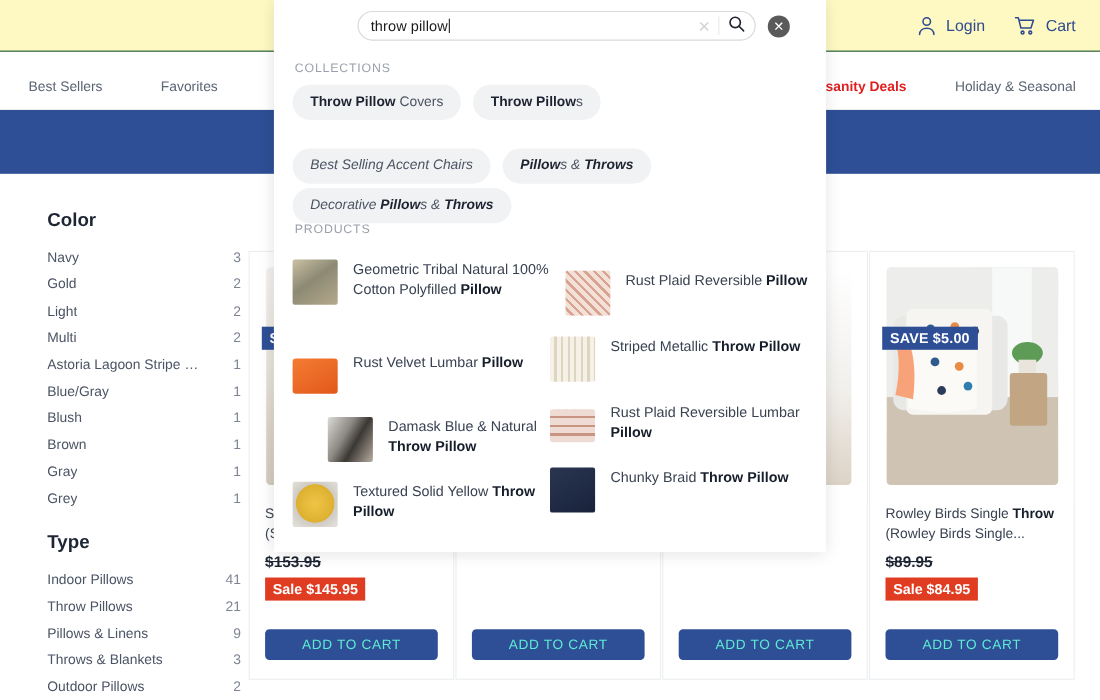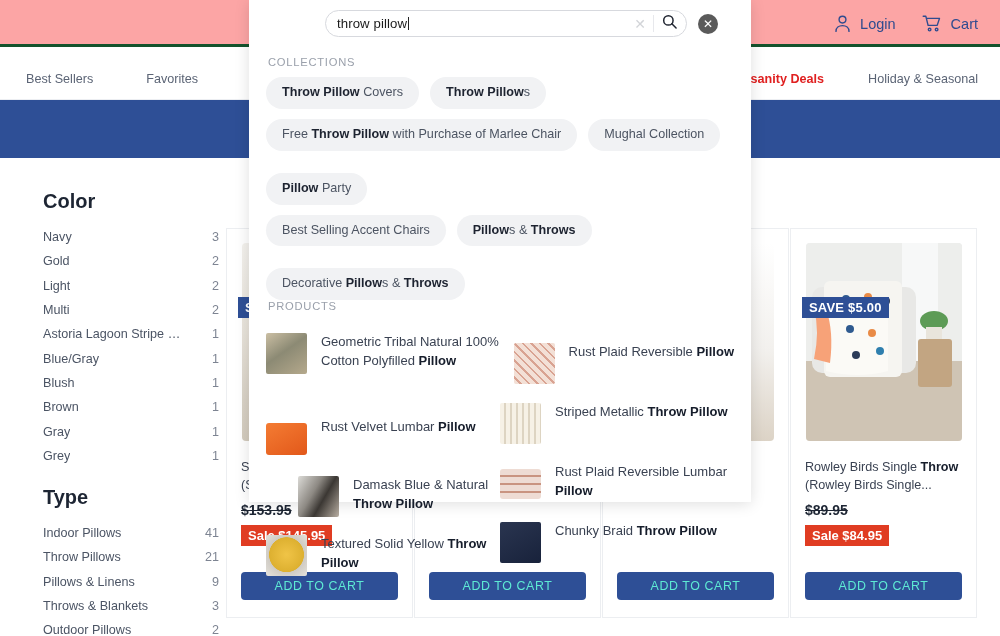--- a/index.html
+++ b/index.html
@@ -8,21 +8,21 @@
     font-family: "Liberation Sans", sans-serif;
     background: #ffffff;
     overflow: hidden;
     color: #2b3a55;
   }
   .page { position: relative; width: 1000px; height: 636px; background:#fff; }
 
   
   .header {
     position: absolute; top:0; left:0; width:1000px; height:47px;
-    background:#fca5a5; border-bottom:3px solid #14532d;
+    background:#fef9c3; border-bottom:1px solid #14532d;
     display:flex; align-items:center;
   }
   .header-right {
     position:absolute; right:22px; top:0; height:47px;
     display:flex; align-items:center; gap:26px;
   }
   .hr-item { display:flex; align-items:center; gap:9px; color:#2f4b8f; font-size:14.5px; }
   .hr-item svg { display:block; }
 
   
@@ -73,40 +73,40 @@
   .dropdown {
     position:absolute; left:249px; top:0; width:502px; height:502px;
     background:#fff; z-index:50;
     box-shadow: 0 2px 14px rgba(0,0,0,.13);
   }
   .dd-inner { padding:56px 0 0 0; }
   .dd-label {
     font-size:11.2px; letter-spacing:.75px; color:#9aa0ab;
     padding-left:19px; margin-bottom:9px; font-weight:400;
   }
-  .chips { display:flex; flex-wrap:wrap; gap:22px 11px; padding:0 17px; }
+  .chips { display:flex; flex-wrap:wrap; gap:4px 11px; padding:0 17px; }
   .chip {
     background:#f1f2f4; border-radius:18px; padding:9px 16px;
     font-size:12.6px; color:#4c5462; white-space:nowrap; line-height:1.1;
   }
   .chip b { color:#1d2330; font-weight:700; }
   .dd-products { margin-top:21px; display:flex; padding:0 16px 0 17px; gap:0; }
   .pcol { width:234px; }
   .pcol.right { margin-top:10px; }
   .pitem { display:flex; gap:14px; align-items:flex-start; margin-bottom:14px; }
   .pthumb {
     width:41px; height:41px; flex:0 0 41px; border-radius:2px;
     background-size:cover; background-position:center;
   }
   .ptitle { font-size:13px; line-height:18.5px; color:#3a4252; }
   .ptitle b { color:#161d2b; font-weight:700; }
 
   
   .filters { position:absolute; left:0; top:190px; width:230px; padding-left:43px; }
-  .f-title { font-size:20px; font-weight:700; color:#1d2533; margin-bottom:12px; }
+  .f-title { font-size:17px; font-weight:700; color:#1d2533; margin-bottom:12px; }
   .f-row {
     display:flex; justify-content:space-between; align-items:center;
     font-size:12.6px; color:#4b5464; height:24.3px; width:176px;
   }
   .f-row .cnt { color:#7d8492; }
   .f-row .nm { overflow:hidden; white-space:nowrap; text-overflow:ellipsis; max-width:148px; }
   .f-gap { height:18px; }
 
   
   .card {
@@ -322,27 +322,22 @@
   <div class="dropdown">
     <div class="dd-inner">
 
       <div class="dd-label">COLLECTIONS</div>
 
       <div class="chips">
         <div class="chip"><b>Throw Pillow</b><span> Covers</span></div>
         <div class="chip"><b>Throw Pillow</b><span>s</span></div>
       </div>
 
-      <div class="chips" style="margin-top:10px;">
-        <div class="chip"><span>Free </span><b>Throw Pillow</b><span> with Purchase of Marlee Chair</span></div>
-        <div class="chip"><span>Mughal Collection</span></div>
-        <div class="chip"><b>Pillow</b><span> Party</span></div>
-      </div>
-
-      <div class="chips" style="margin-top:10px;">
+
+      <div class="chips" style="margin-top:26px;font-style:italic;">
         <div class="chip"><span>Best Selling Accent Chairs</span></div>
         <div class="chip"><b>Pillow</b><span>s &amp; </span><b>Throws</b></div>
         <div class="chip"><span>Decorative </span><b>Pillow</b><span>s &amp; </span><b>Throws</b></div>
       </div>
 
       <div class="dd-label" style="">PRODUCTS</div>
 
       <div class="dd-products">
 
         <div class="pcol">

